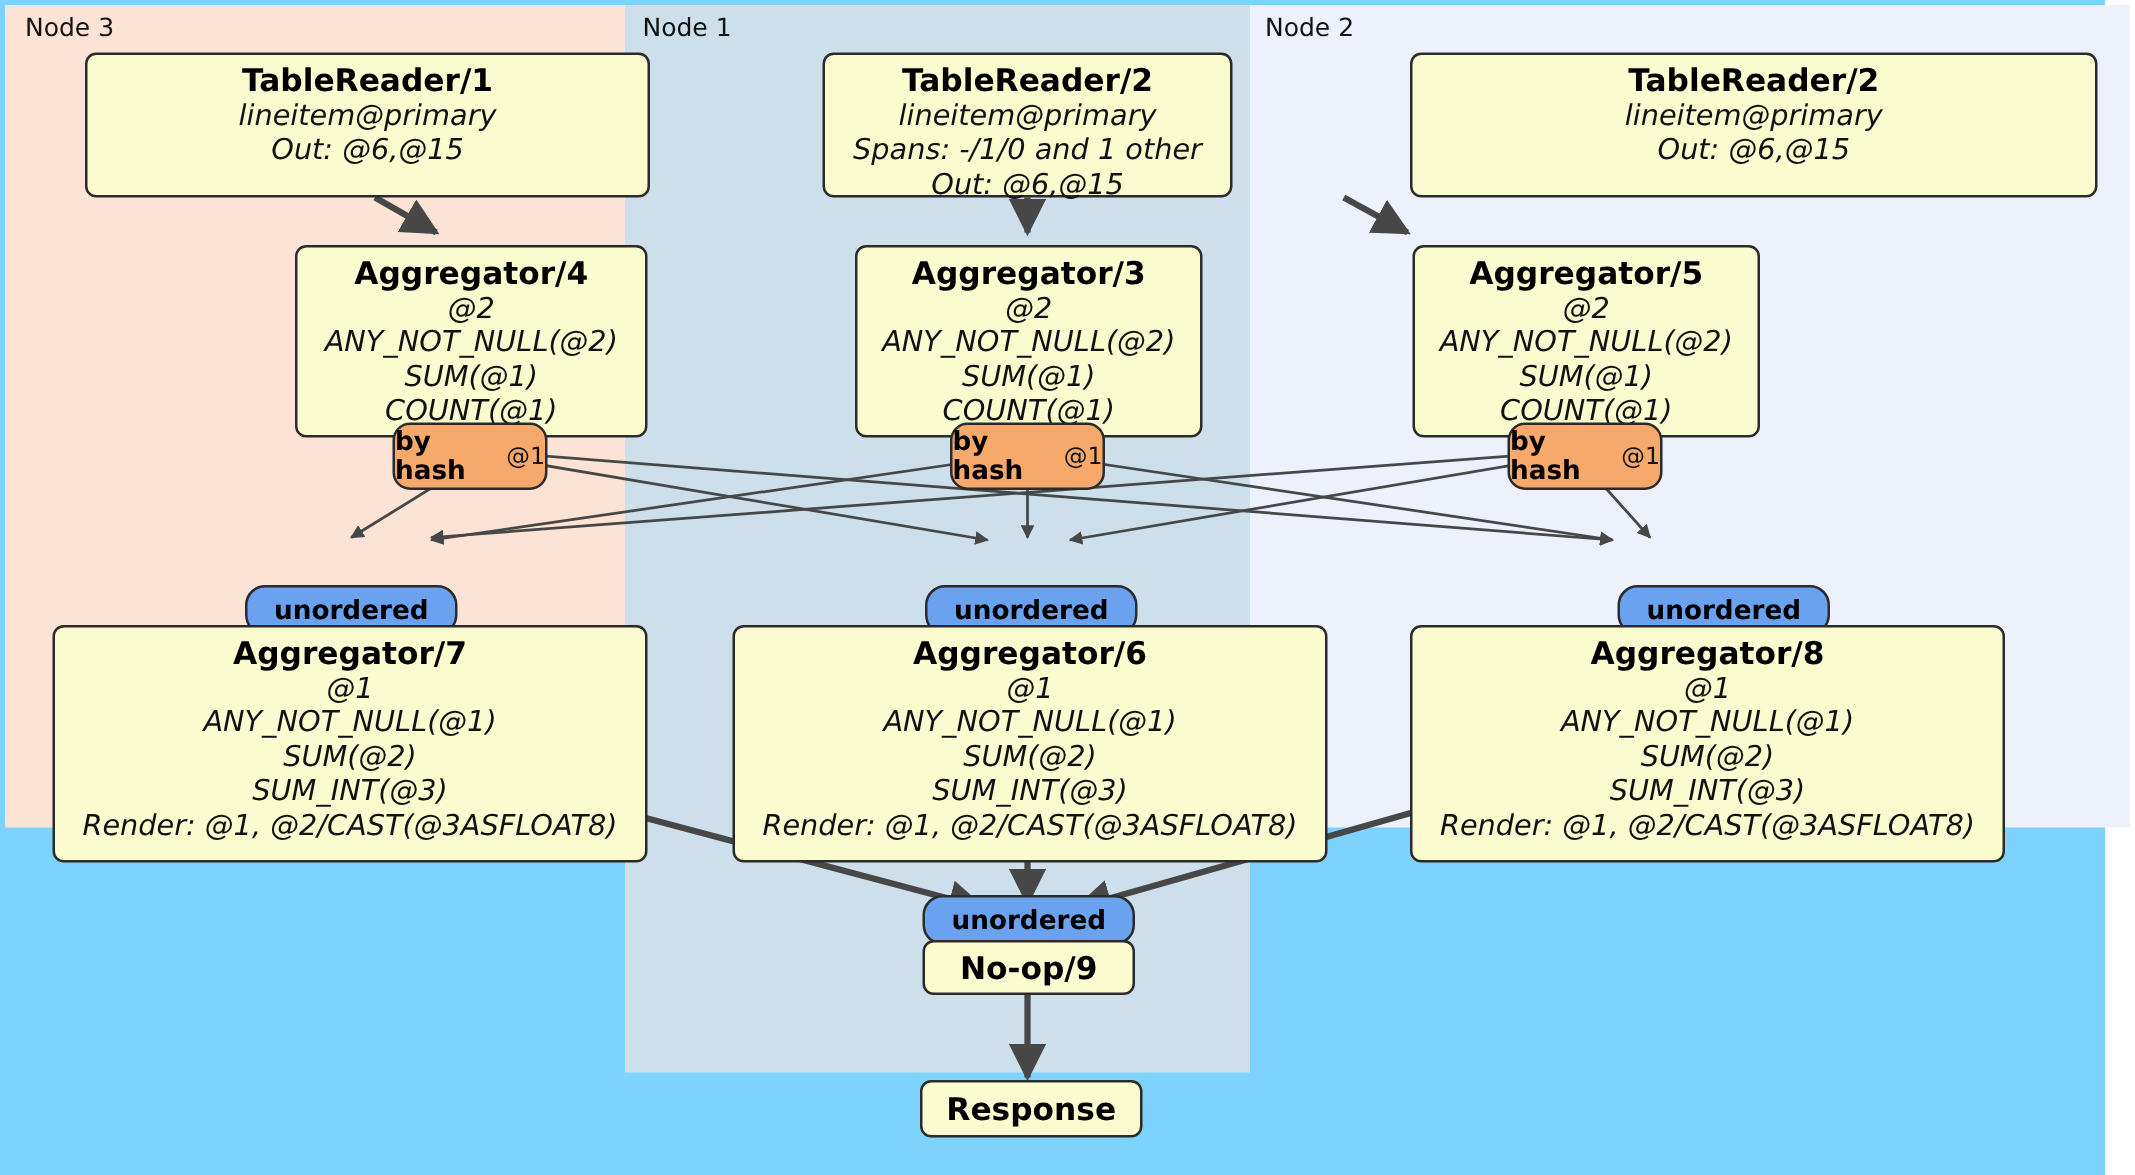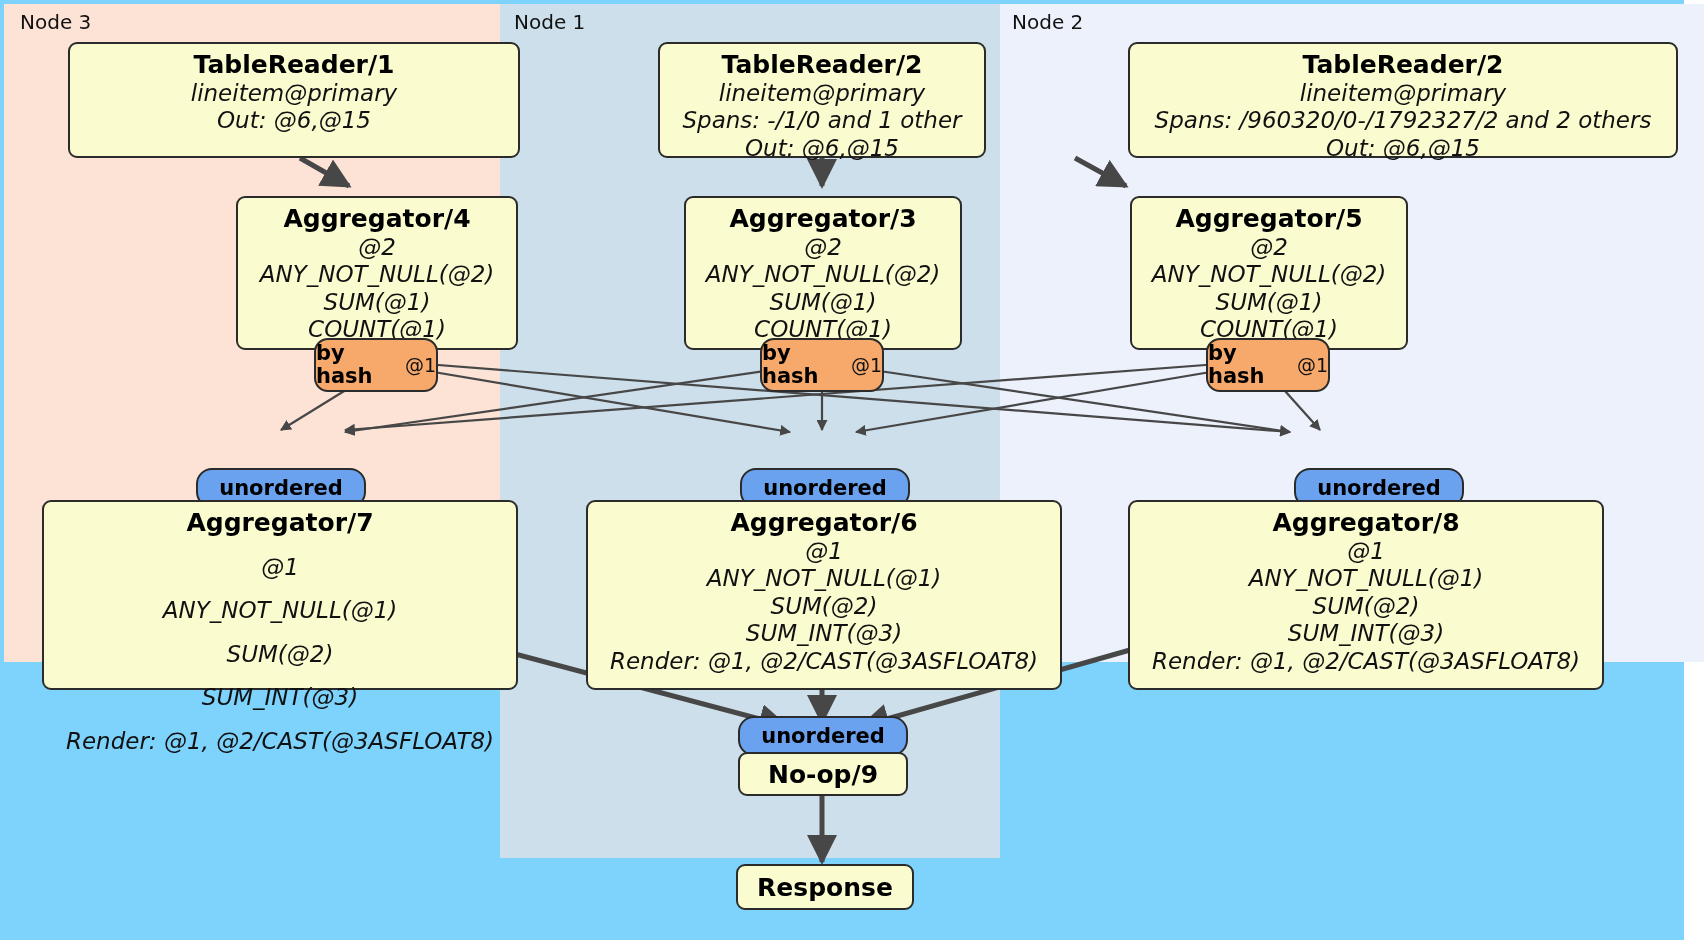--- a/index.html
+++ b/index.html
@@ -95,21 +95,20 @@
   <div class="box" style="left:658px;top:42px;width:328px;height:116px;">
     <div class="title">TableReader/2</div>
     <div class="line">lineitem@primary</div>
     <div class="line">Spans: -/1/0 and 1 other</div>
     <div class="line">Out: @6,@15</div>
   </div>
 
   <div class="box" style="left:1128px;top:42px;width:550px;height:116px;">
     <div class="title">TableReader/2</div>
     <div class="line">lineitem@primary</div>
-    <div class="line">Spans: /960320/0-/1792327/2 and 2 others</div>
     <div class="line">Out: @6,@15</div>
   </div>
 
   <div class="box" style="left:236px;top:196px;width:282px;height:154px;">
     <div class="title">Aggregator/4</div>
     <div class="line">@2</div>
     <div class="line">ANY_NOT_NULL(@2)</div>
     <div class="line">SUM(@1)</div>
     <div class="line">COUNT(@1)</div>
   </div>
@@ -140,21 +139,21 @@
   </div>
   <div class="hash" style="left:1206px;top:338px;width:124px;height:54px;">
     <div class="h1">by hash</div>
     <div class="h2">@1</div>
   </div>
 
   <div class="unordered" style="left:196px;top:468px;width:170px;height:40px;">unordered</div>
   <div class="unordered" style="left:740px;top:468px;width:170px;height:40px;">unordered</div>
   <div class="unordered" style="left:1294px;top:468px;width:170px;height:40px;">unordered</div>
 
-  <div class="box" style="left:42px;top:500px;width:476px;height:190px;gap:16px;">
+  <div class="box" style="left:42px;top:500px;width:476px;height:190px;">
     <div class="title">Aggregator/7</div>
     <div class="line">@1</div>
     <div class="line">ANY_NOT_NULL(@1)</div>
     <div class="line">SUM(@2)</div>
     <div class="line">SUM_INT(@3)</div>
     <div class="line">Render: @1, @2/CAST(@3ASFLOAT8)</div>
   </div>
 
   <div class="box" style="left:586px;top:500px;width:476px;height:190px;">
     <div class="title">Aggregator/6</div>

